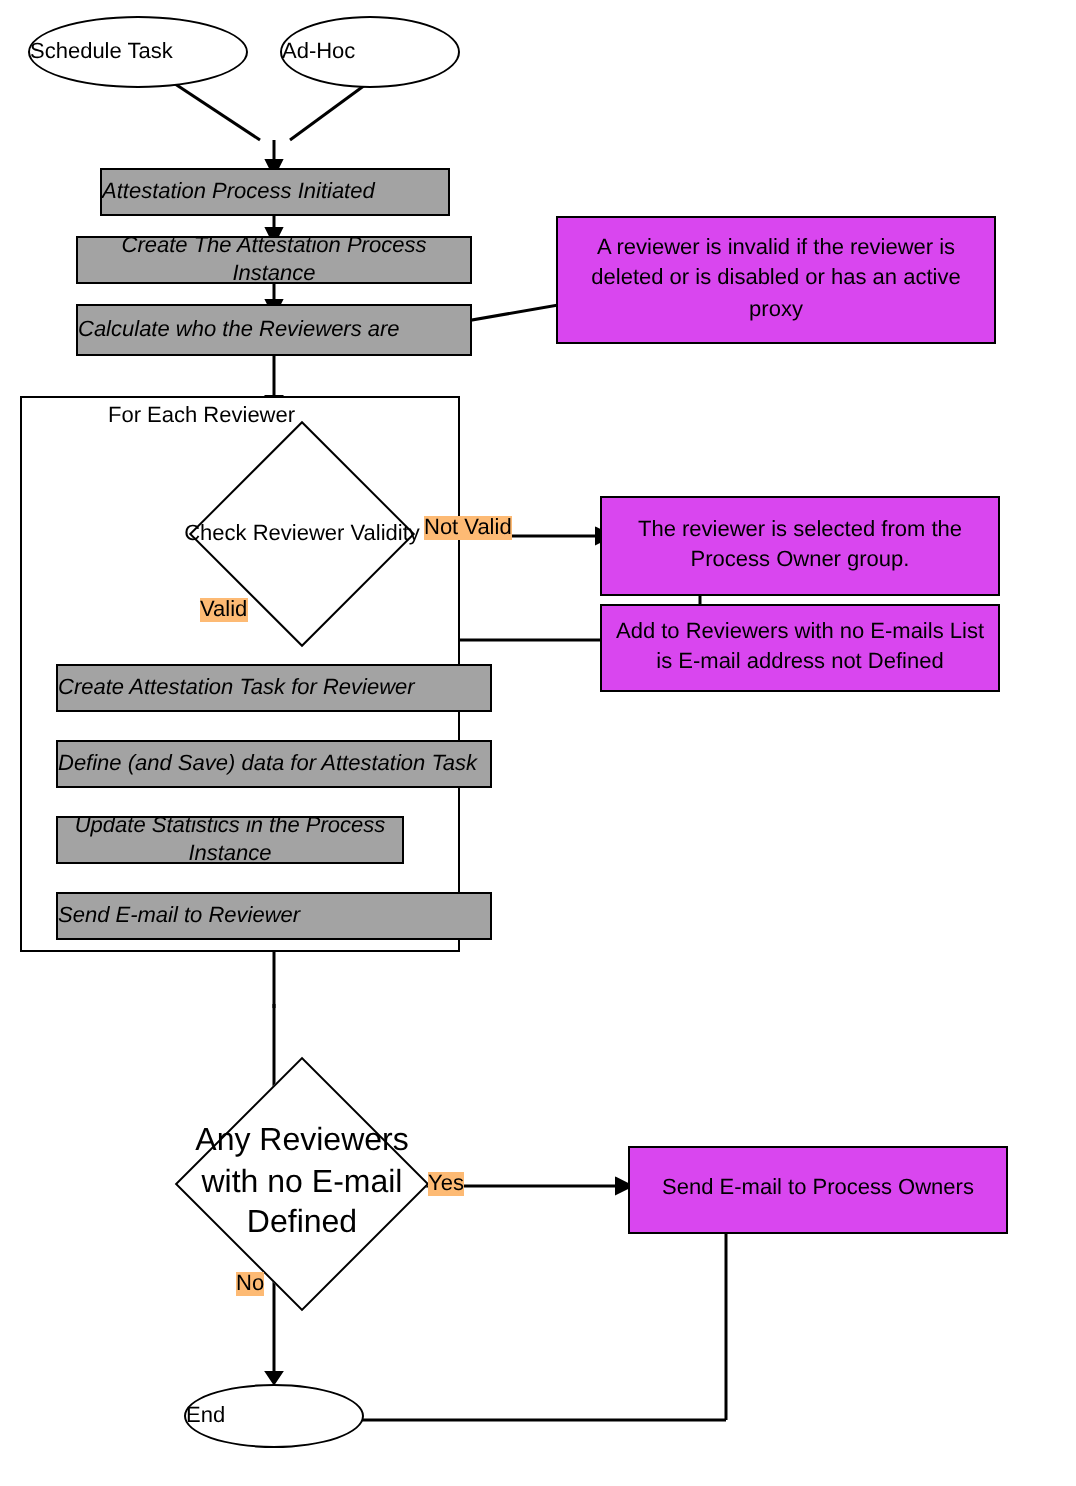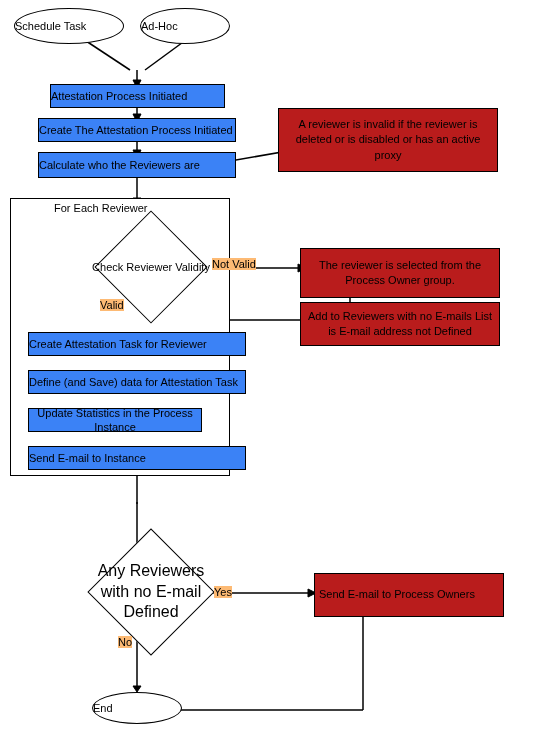--- a/index.html
+++ b/index.html
@@ -26,21 +26,22 @@
       font-size: 11px;
       line-height: 1.3;
     }
     .oval {
       border: 1.5px solid #000;
       border-radius: 50%;
       background: #fff;
     }
     .rect {
       border: 1.5px solid #000;
-      background: #3b82f6;
+      background: #a3a3a3;
+      font-style: italic;
     }
     .diamond {
       background: #fff;
       transform: rotate(45deg);
     }
     .diamond-text {
       position: absolute;
       transform: rotate(0deg);
       text-align: center;
       display: flex;
@@ -53,28 +54,28 @@
     }
     .diamond-wrapper {
       position: absolute;
       display: flex;
       align-items: center;
       justify-content: center;
       margin-left: 14px;
     }
     .note-box {
       border: 1.5px solid #000;
-      background: #b91c1c;
+      background: #d946ef;
       position: absolute;
       text-align: center;
       font-size: 11px;
       line-height: 1.4;
       display: flex;
       align-items: center;
-      justify-content: flex-start;
+      justify-content: center;
       padding: 4px;
     }
     .loop-box {
       border: 1.5px solid #000;
       position: absolute;
       background: #fff;
     }
     svg.arrows {
       position: absolute;
       top: 0; left: 0;
@@ -172,21 +173,21 @@
 
   <div class="shape oval" style="left:140px;top:8px;width:90px;height:36px;">
     <span>Ad-Hoc</span>
   </div>
 
   <div class="shape rect" style="left:50px;top:84px;width:175px;height:24px;">
     <span>Attestation Process Initiated</span>
   </div>
 
   <div class="shape rect" style="left:38px;top:118px;width:198px;height:24px;">
-    <span>Create The Attestation Process Initiated</span>
+    <span>Create The Attestation Process Instance</span>
   </div>
 
   <div class="shape rect" style="left:38px;top:152px;width:198px;height:26px;">
     <span>Calculate who the Reviewers are</span>
   </div>
 
   <div class="note-box" style="left:278px;top:108px;width:220px;height:64px;">
     <span>A reviewer is invalid if the reviewer is deleted or is disabled or has an active proxy</span>
   </div>
 
@@ -227,21 +228,21 @@
 
   <div class="shape rect" style="left:28px;top:370px;width:218px;height:24px;">
     <span>Define (and Save) data for Attestation Task</span>
   </div>
 
   <div class="shape rect" style="left:28px;top:408px;width:174px;height:24px;">
     <span>Update Statistics in the Process Instance</span>
   </div>
 
   <div class="shape rect" style="left:28px;top:446px;width:218px;height:24px;">
-    <span>Send E-mail to Instance</span>
+    <span>Send E-mail to Reviewer</span>
   </div>
 
   <div class="diamond-wrapper" style="left:68px;top:553px;width:138px;height:78px;">
     <div class="diamond" style="width:90px;height:90px;border:1.5px solid #000;transform:rotate(45deg);">
     </div>
     <div class="diamond-text" style="position:absolute;width:138px;height:78px;display:flex;align-items:center;justify-content:flex-start;font-size:16px;text-align:center;line-height:1.3;">
       <span>Any Reviewers with no E-mail Defined</span>
     </div>
   </div>
 

